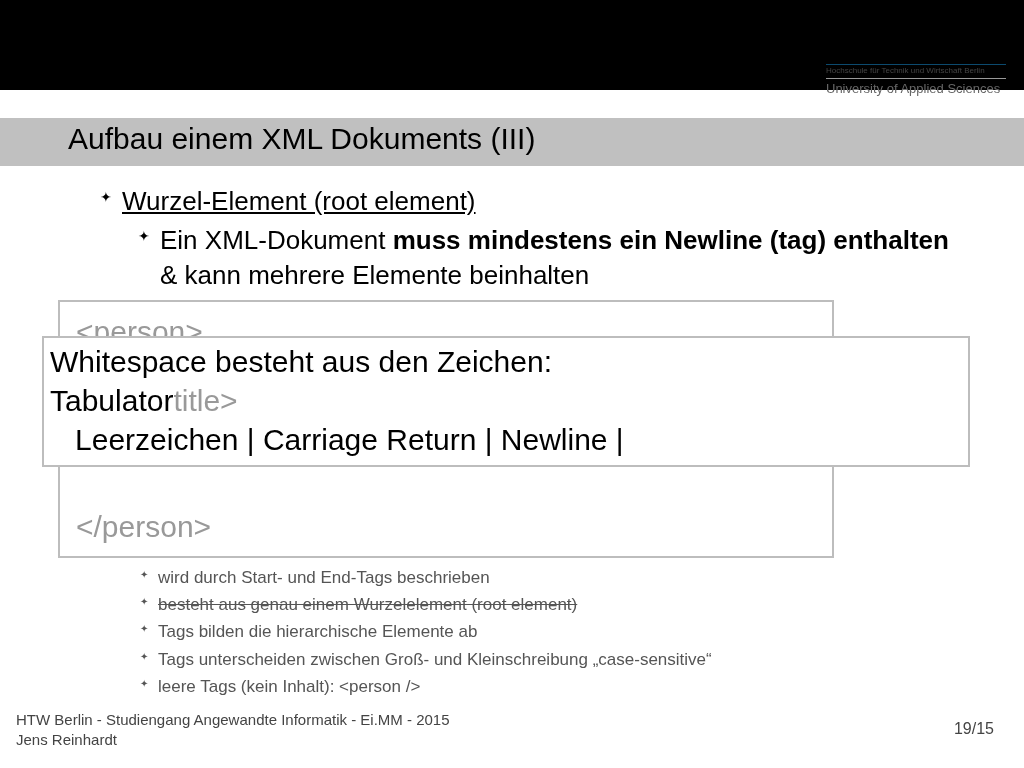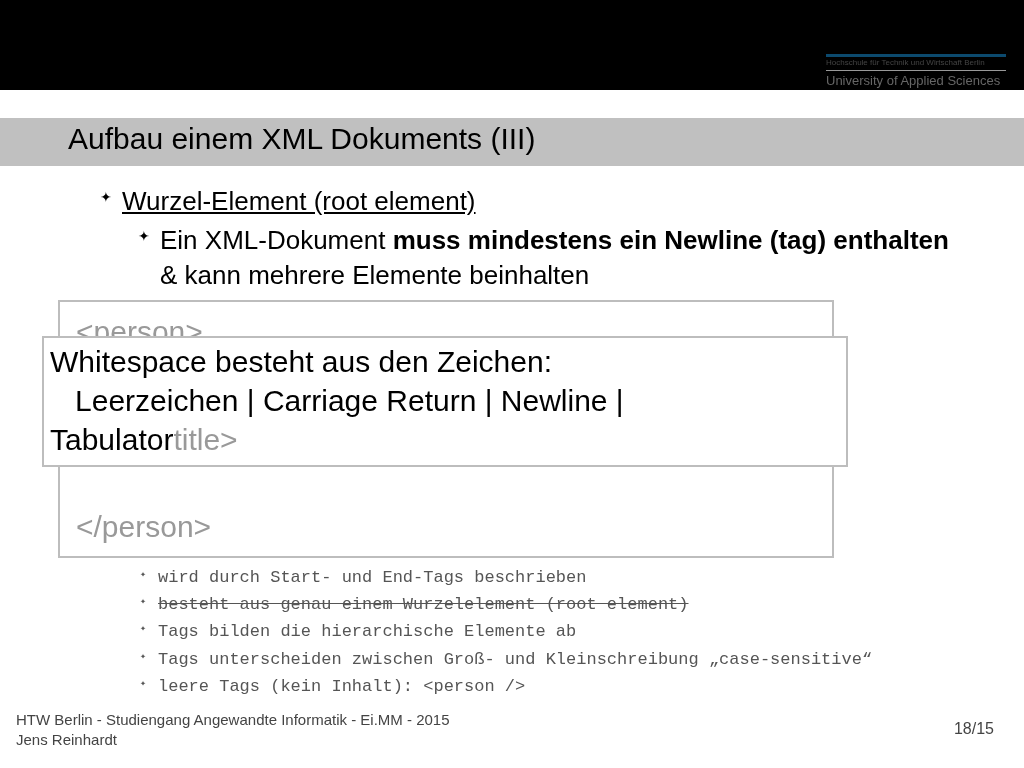--- a/index.html
+++ b/index.html
@@ -3,37 +3,37 @@
 <meta charset="utf-8">
 <style>
   * { margin: 0; padding: 0; box-sizing: border-box; }
   html, body { width: 1024px; height: 768px; overflow: hidden; font-family: Arial, Helvetica, sans-serif; background: #fff; color: #000; }
   .slide { position: relative; width: 1024px; height: 768px; background: #fff; }
   .black-bar { position: absolute; left: 0; top: 0; width: 1024px; height: 90px; background: #000; }
   .logo { position: absolute; right: 18px; top: 18px; width: 180px; text-align: left; }
   .logo-main { display: flex; align-items: baseline; gap: 6px; }
   .logo-text { font-weight: 900; letter-spacing: -1px; font-size: 28px; color: #000; font-family: Arial, sans-serif; }
   .logo-dot { width: 6px; height: 6px; background: #000; display: inline-block; border-radius: 1px; margin-left: -2px; margin-bottom: 2px; }
-  .logo-sub { border-top: 3px solid #0c4a6e; border-bottom: 1px solid #999; padding: 2px 0; font-size: 8px; line-height: 1.1; color: #444; margin-top: 4px; }
+  .logo-sub { border-top: 1px solid #0c4a6e; border-bottom: 1px solid #999; padding: 2px 0; font-size: 8px; line-height: 1.1; color: #444; margin-top: 14px; }
   .logo-sub2 { font-size: 13px; color: #666; padding-top: 2px; }
   .title-bg { position: absolute; left: 0; top: 118px; width: 1024px; height: 48px; background: #c0c0c0; }
   .title { position: absolute; left: 68px; top: 122px; font-size: 30px; color: #000; }
   .content { position: absolute; left: 100px; top: 184px; width: 860px; }
   .li1 { font-size: 26px; line-height: 1.35; position: relative; padding-left: 22px; text-decoration: underline; }
   .li1::before { content: "✦"; position: absolute; left: 0; top: 4px; font-size: 14px; }
   .li2 { font-size: 26px; line-height: 1.35; position: relative; padding-left: 22px; margin-left: 38px; margin-top: 4px; }
   .li2::before { content: "✦"; position: absolute; left: 0; top: 4px; font-size: 14px; }
   .bold { font-weight: 700; }
   .code-box1 { position: absolute; left: 58px; top: 300px; width: 776px; height: 258px; border: 2px solid #bdbdbd; background: #fff; padding: 10px 16px; font-size: 30px; color: #888; font-family: inherit; line-height: 1.3; }
   .code-box1 .dimmed { color: #999; }
-  .ws-box { position: absolute; left: 42px; top: 336px; width: 806px; border: 2px solid #bdbdbd; background: #fff; padding: 4px 6px 6px 6px; font-size: 30px; color: #000; line-height: 1.3; }
+  .ws-box { position: absolute; left: 42px; top: 336px; width: 928px; border: 2px solid #bdbdbd; background: #fff; padding: 4px 6px 6px 6px; font-size: 30px; color: #000; line-height: 1.3; }
   .ws-box .line { white-space: pre-wrap; }
   .overlap-dim { color: #999; }
   .small-list { position: absolute; left: 140px; top: 564px; width: 840px; font-size: 17px; color: #555; line-height: 1.6; }
-  .small-list .li { position: relative; padding-left: 18px; font-family: Liberation Mono, monospace; }
+  .small-list .li { position: relative; padding-left: 18px; }
   .small-list .li::before { content: "✦"; position: absolute; left: 0; top: 3px; font-size: 10px; }
   .small-list .strike { text-decoration: line-through; }
   .footer { position: absolute; left: 16px; bottom: 18px; font-size: 15px; color: #444; line-height: 1.35; }
   .pagenum { position: absolute; right: 30px; bottom: 30px; font-size: 16px; color: #444; }
 </style>
 </head>
 <body>
 
 <div class="slide">
   <div class="black-bar"></div>
@@ -63,31 +63,31 @@
     <div class="dimmed">&lt;person&gt;</div>
     <div>&nbsp;</div>
     <div>&nbsp;</div>
     <div>&nbsp;</div>
     <div>&nbsp;</div>
     <div class="dimmed">&lt;/person&gt;</div>
   </div>
 
   <div class="ws-box">
     <div class="line">Whitespace besteht aus den Zeichen:</div>
+    <div class="line"><span>Tabulator</span><span class="overlap-dim">title&gt;</span></div>
     <div class="line">   Leerzeichen | Carriage Return | Newline |</div>
-    <div class="line"><span>Tabulator</span><span class="overlap-dim">title&gt;</span></div>
   </div>
 
   <div class="small-list">
     <div class="li">wird durch Start- und End-Tags beschrieben</div>
     <div class="li strike">besteht aus genau einem Wurzelelement (root element)</div>
     <div class="li">Tags bilden die hierarchische Elemente ab</div>
     <div class="li">Tags unterscheiden zwischen Groß- und Kleinschreibung „case-sensitive“</div>
     <div class="li">leere Tags (kein Inhalt): &lt;person /&gt;</div>
   </div>
 
   <div class="footer">
     <div>HTW Berlin - Studiengang Angewandte Informatik - Ei.MM - 2015</div>
     <div>Jens Reinhardt</div>
   </div>
 
-  <div class="pagenum">18/15</div>
+  <div class="pagenum">19/15</div>
 </div>
 
 </body></html>

